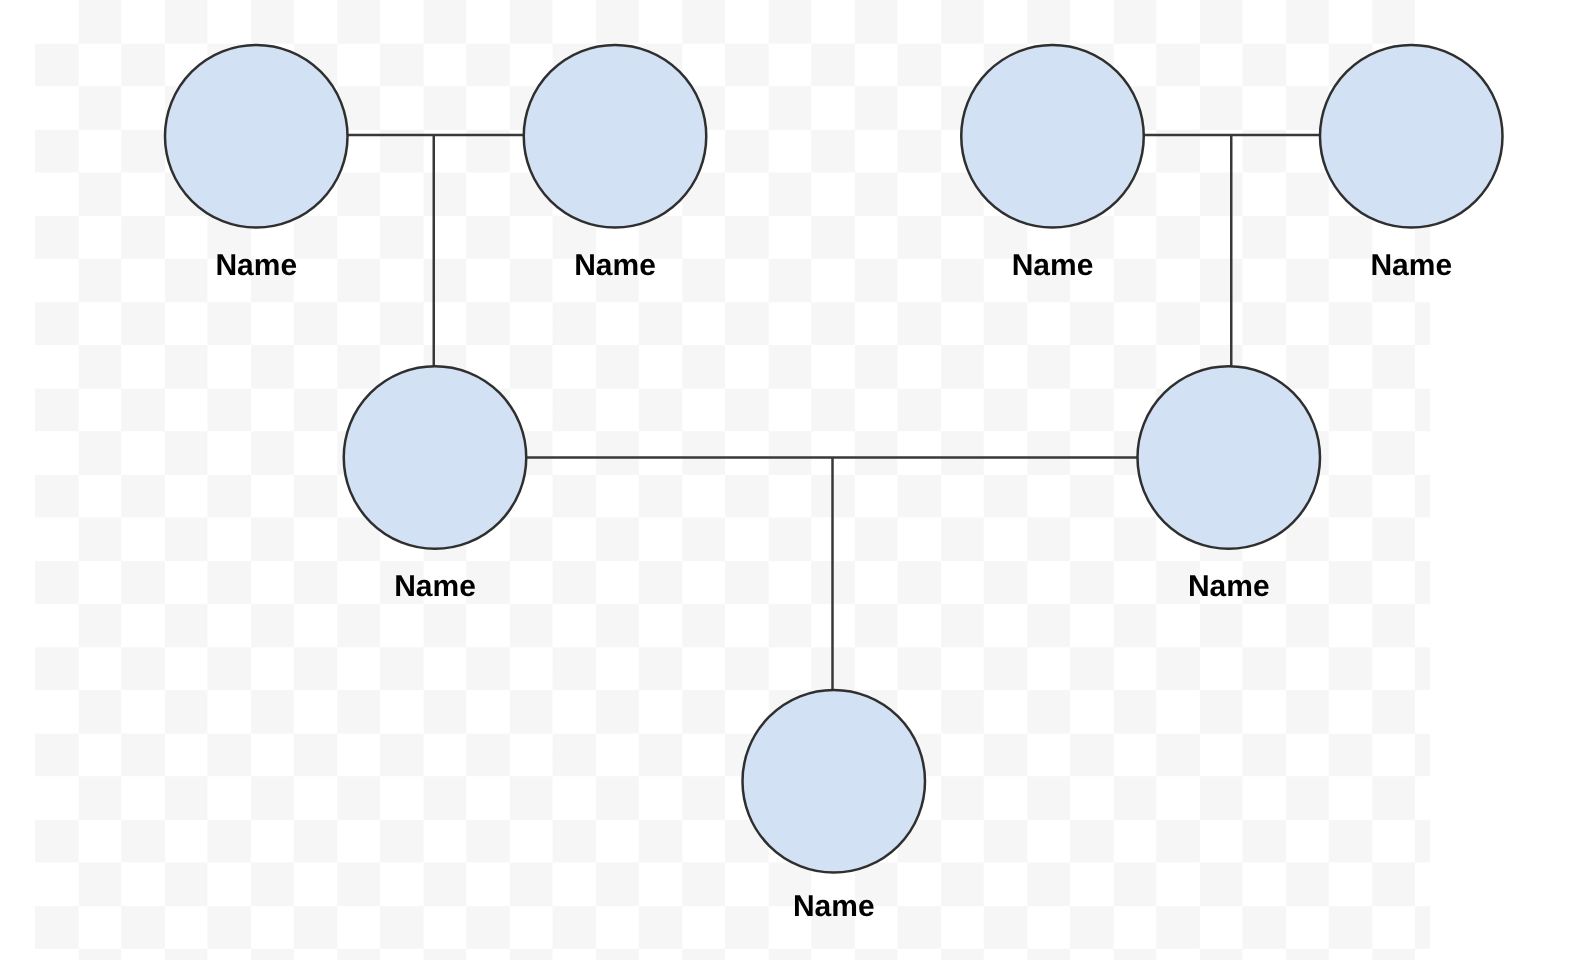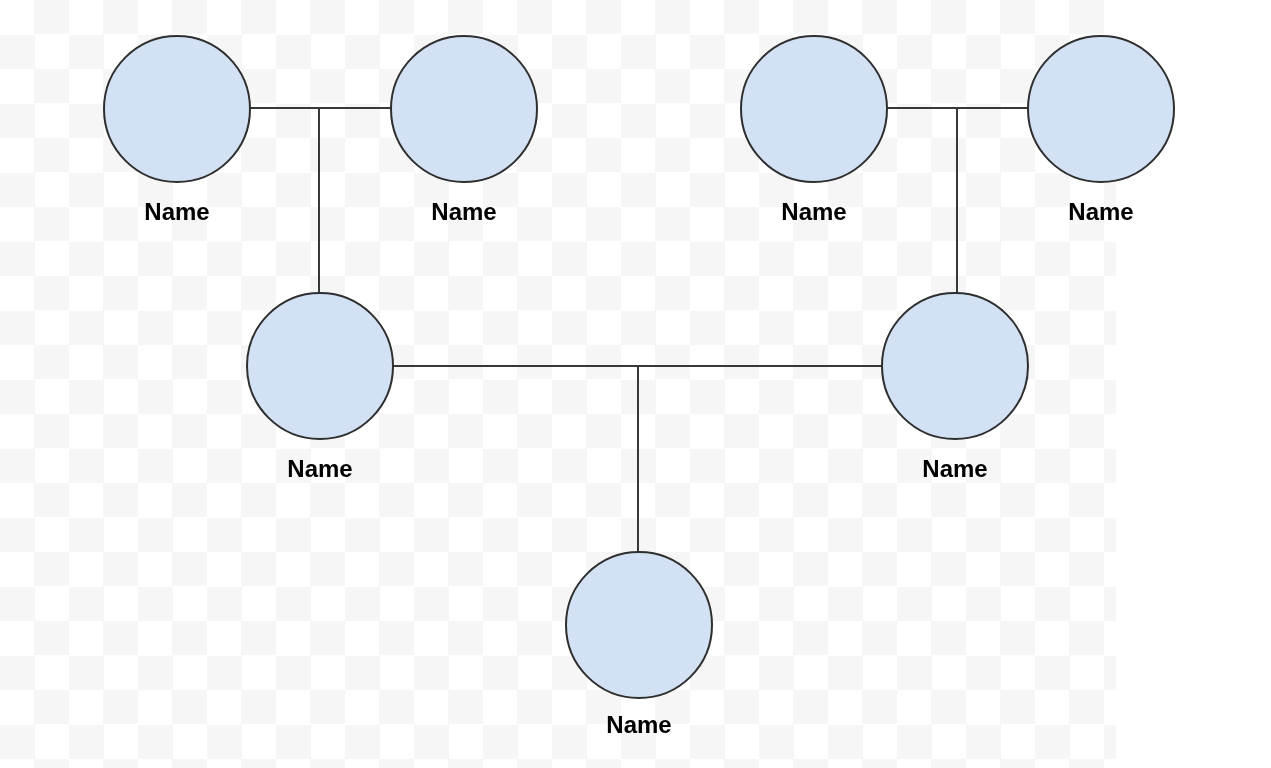--- a/index.html
+++ b/index.html
@@ -12,20 +12,21 @@
   }
   
   .canvas {
     position: relative;
     width: 1116px;
     height: 768px;
     background-color: #ffffff;
     background-image: conic-gradient(#f6f6f6 25%, #ffffff 0 50%, #f6f6f6 0 75%, #ffffff 0);
     background-size: 69px 69px;
     background-position: 0 0;
+    margin-left: 28px;
   }
   svg.diagram {
     position: absolute;
     left: 0;
     top: 0;
     width: 1271px;
     height: 768px;
     display: block;
   }
   .person-circle {

